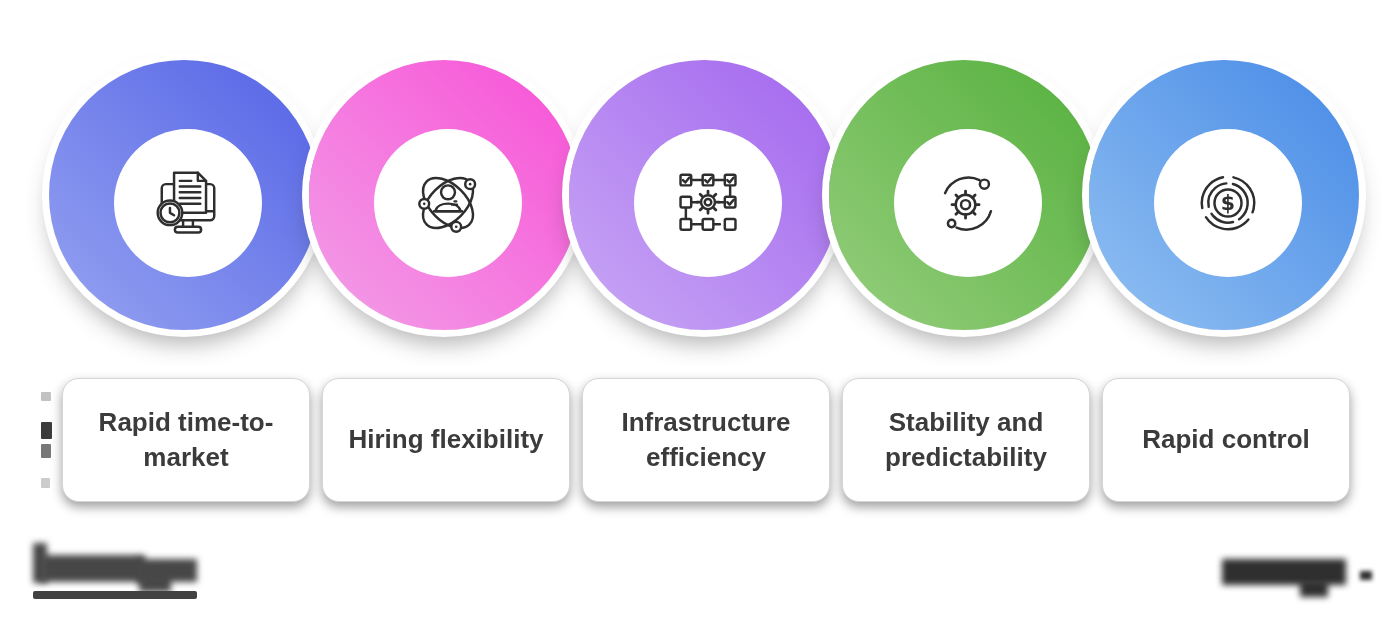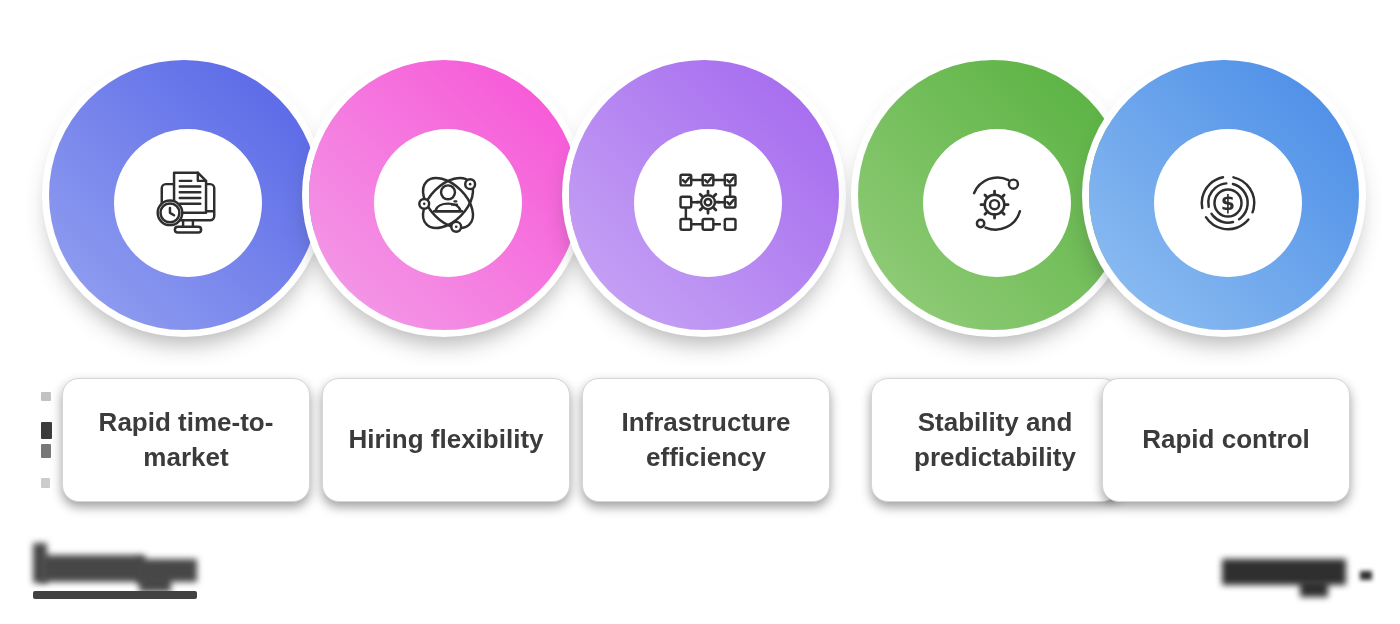--- a/index.html
+++ b/index.html
@@ -7,21 +7,21 @@
     position:relative;
     width:1400px;height:624px;
     background:#ffffff;
     overflow:hidden;
     font-family:"Liberation Sans","DejaVu Sans",sans-serif;
   }
   .item{position:absolute;top:0;width:270px;height:624px;}
   .item:nth-child(1){left:49px;z-index:1;}
   .item:nth-child(2){left:309px;z-index:2;}
   .item:nth-child(3){left:569px;z-index:3;}
-  .item:nth-child(4){left:858px;z-index:4;}
+  .item:nth-child(4){left:829px;z-index:4;}
   .item:nth-child(5){left:1089px;z-index:5;}
 
   .circle{
     position:absolute;top:60px;left:0;
     width:270px;height:270px;border-radius:50%;
     box-shadow:0 0 0 7px #ffffff, 0 14px 22px rgba(60,60,60,0.38);
     display:flex;align-items:center;justify-content:center;
   }
   .inner-circle{
     width:148px;height:148px;border-radius:50%;

